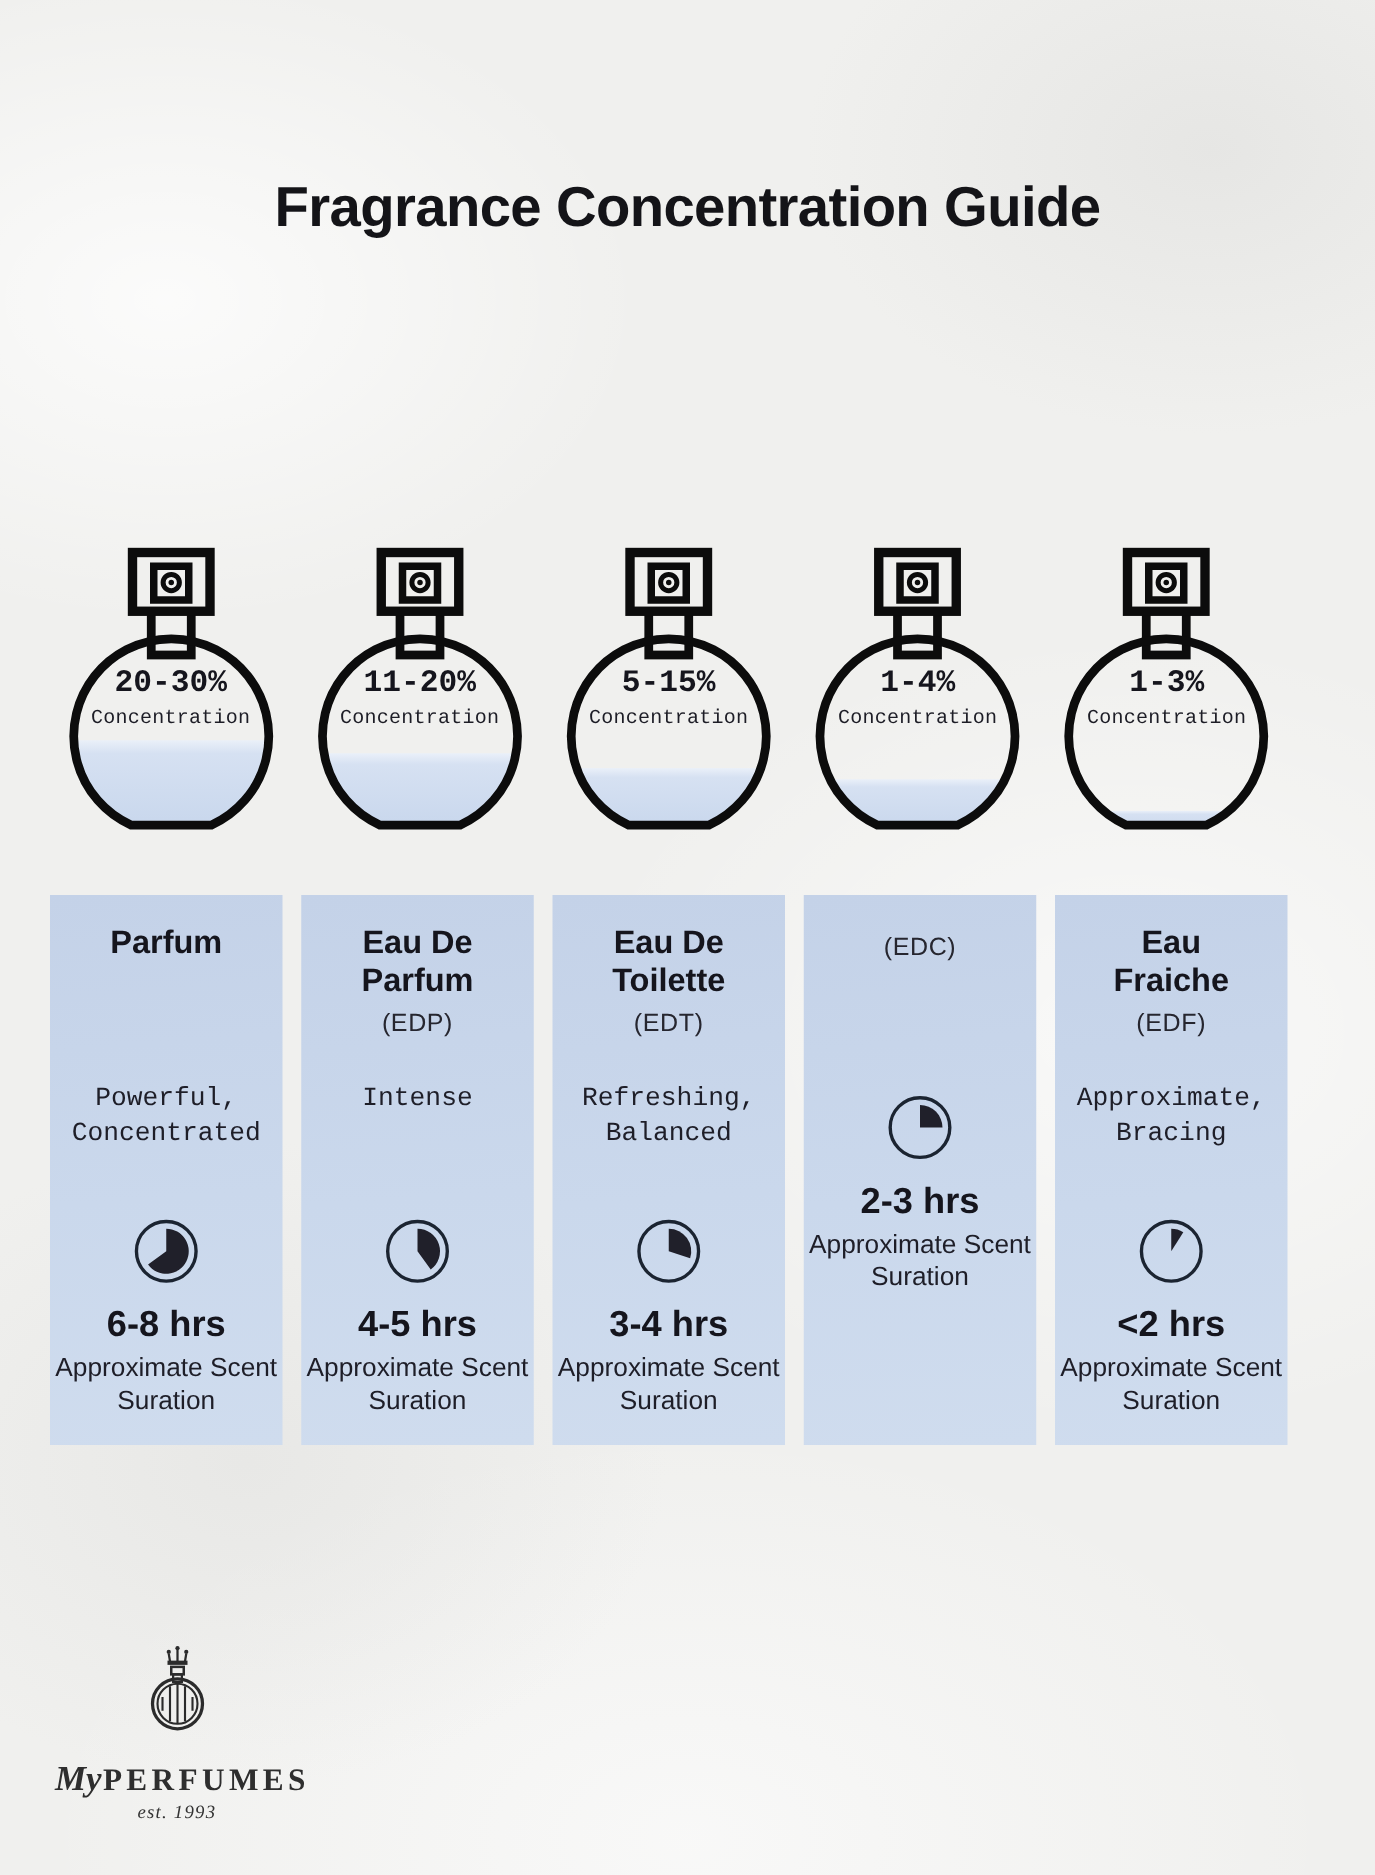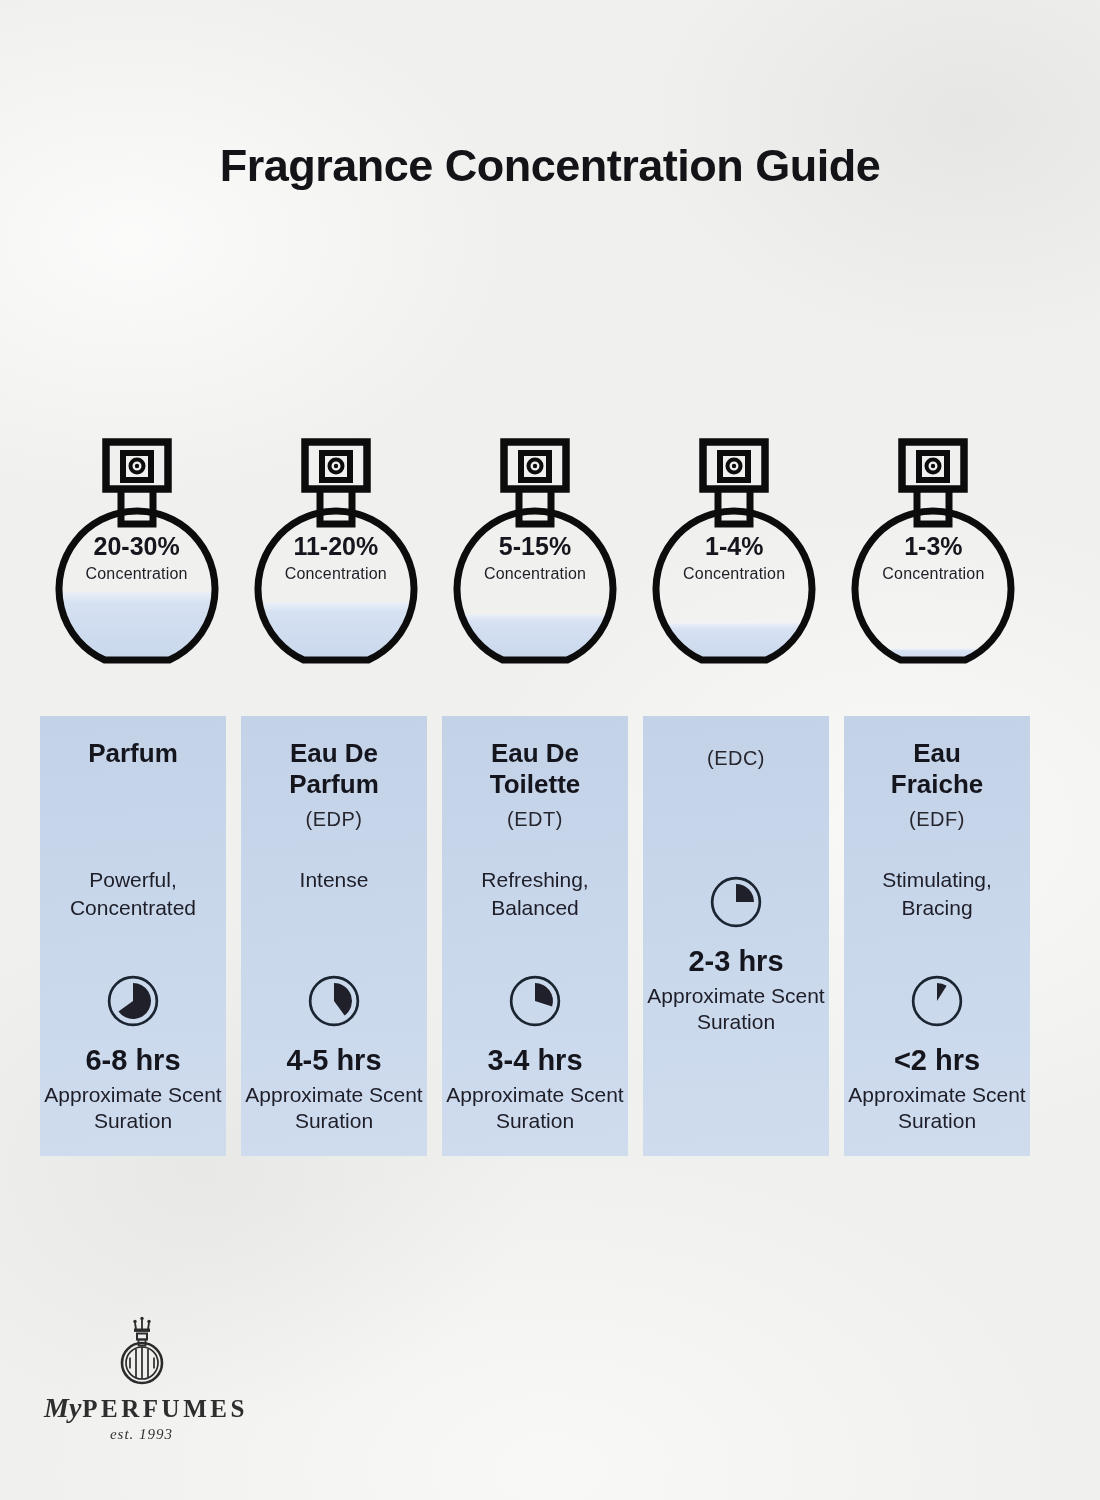--- a/index.html
+++ b/index.html
@@ -31,21 +31,21 @@
     color: #141418;
   }
   
   .bottles {
     position: absolute;
     top: 432px; left: 40px; width: 990px;
     display: grid;
     grid-template-columns: repeat(5, 1fr);
     gap: 6px;
   }
-  .bottle-cell { display: flex; justify-content: center; }
+  .bottle-cell { display: flex; justify-content: center; font-family: Liberation Mono, monospace; }
   .bottle { position: relative; width: 180px; height: 240px; }
   .bottle svg { position: absolute; inset: 0; }
   .bottle-text {
     position: absolute; top: 102px; left: 0; width: 100%;
     text-align: center; line-height: 1;
   }
   .bottle-range  { font-size: 25px; font-weight: 700; color: #15151d; }
   .bottle-cap-label { font-size: 16px; margin-top: 7px; color: #1d1d26; letter-spacing: .2px; }
   
   .cards {
@@ -63,40 +63,40 @@
   }
   .card-head { height: 128px; }
   .card-title {
     font-size: 26px; font-weight: 700; line-height: 1.18;
     color: #15151d; max-width: 132px; margin: 0 auto;
   }
   .card-abbr { font-size: 20px; font-weight: 400; color: #26262f; margin-top: 9px; letter-spacing: .5px; }
   .card-desc {
     height: 108px;
     font-size: 21px; line-height: 1.32; color: #1e1e28;
-    max-width: 166px; margin: 0 auto;
+    max-width: 166px; margin: 0 auto; font-family: Liberation Mono, monospace;
   }
   .card-clock { height: 54px; display: flex; justify-content: center; }
   .card-clock svg { width: 54px; height: 54px; }
   .card-duration { margin-top: 16px; font-size: 29px; font-weight: 700; color: #15151d; }
   .card-note {
     margin-top: 5px;
     font-size: 21px; line-height: 1.26; color: #1e1e28;
     max-width: 178px; margin-left: auto; margin-right: auto;
   }
   
   .logo {
     position: absolute;
     top: 1316px; left: 44px; width: 195px;
     text-align: center;
     color: #2b2b2b;
     font-family: "Liberation Serif", "DejaVu Serif", serif;
   }
   .logo-mark { display: block; margin: 0 auto; }
-  .brand { margin-top: 4px; white-space: nowrap; color: #2e2e2e; }
+  .brand { margin-top: 20px; white-space: nowrap; color: #2e2e2e; }
   .brand-prefix { font-style: italic; font-size: 28px; font-weight: 600; }
   .brand-name { font-size: 25px; font-weight: 600; letter-spacing: 3.5px; margin-left: 1px; }
   .brand-est { font-style: italic; font-size: 15px; letter-spacing: 1px; margin-top: 2px; color: #333; }
   .defs-svg { position: absolute; width: 0; height: 0; }
 </style>
 </head>
 <body>
 
 <svg class="defs-svg" aria-hidden="true">
   <defs>
@@ -270,21 +270,21 @@
       </div>
       <div class="card-duration">2-3 hrs</div>
       <div class="card-note">Approximate Scent Suration</div>
     </div>
 
     <div class="card">
       <div class="card-head">
         <div class="card-title">Eau Fraiche</div>
         <div class="card-abbr">(EDF)</div>
       </div>
-      <div class="card-desc">Stimulating, Bracing</div>
+      <div class="card-desc">Approximate, Bracing</div>
       <div class="card-clock">
         <svg viewBox="0 0 60 60">
           <circle cx="30" cy="30" r="26.5" fill="none" stroke="#1b2431" stroke-width="3"></circle>
           <path d="M30 30 L30 10 A20 20 0 0 1 40.72 13.11 Z" fill="#20202a"></path>
         </svg>
       </div>
       <div class="card-duration">&lt;2 hrs</div>
       <div class="card-note">Approximate Scent Suration</div>
     </div>
   </div>

